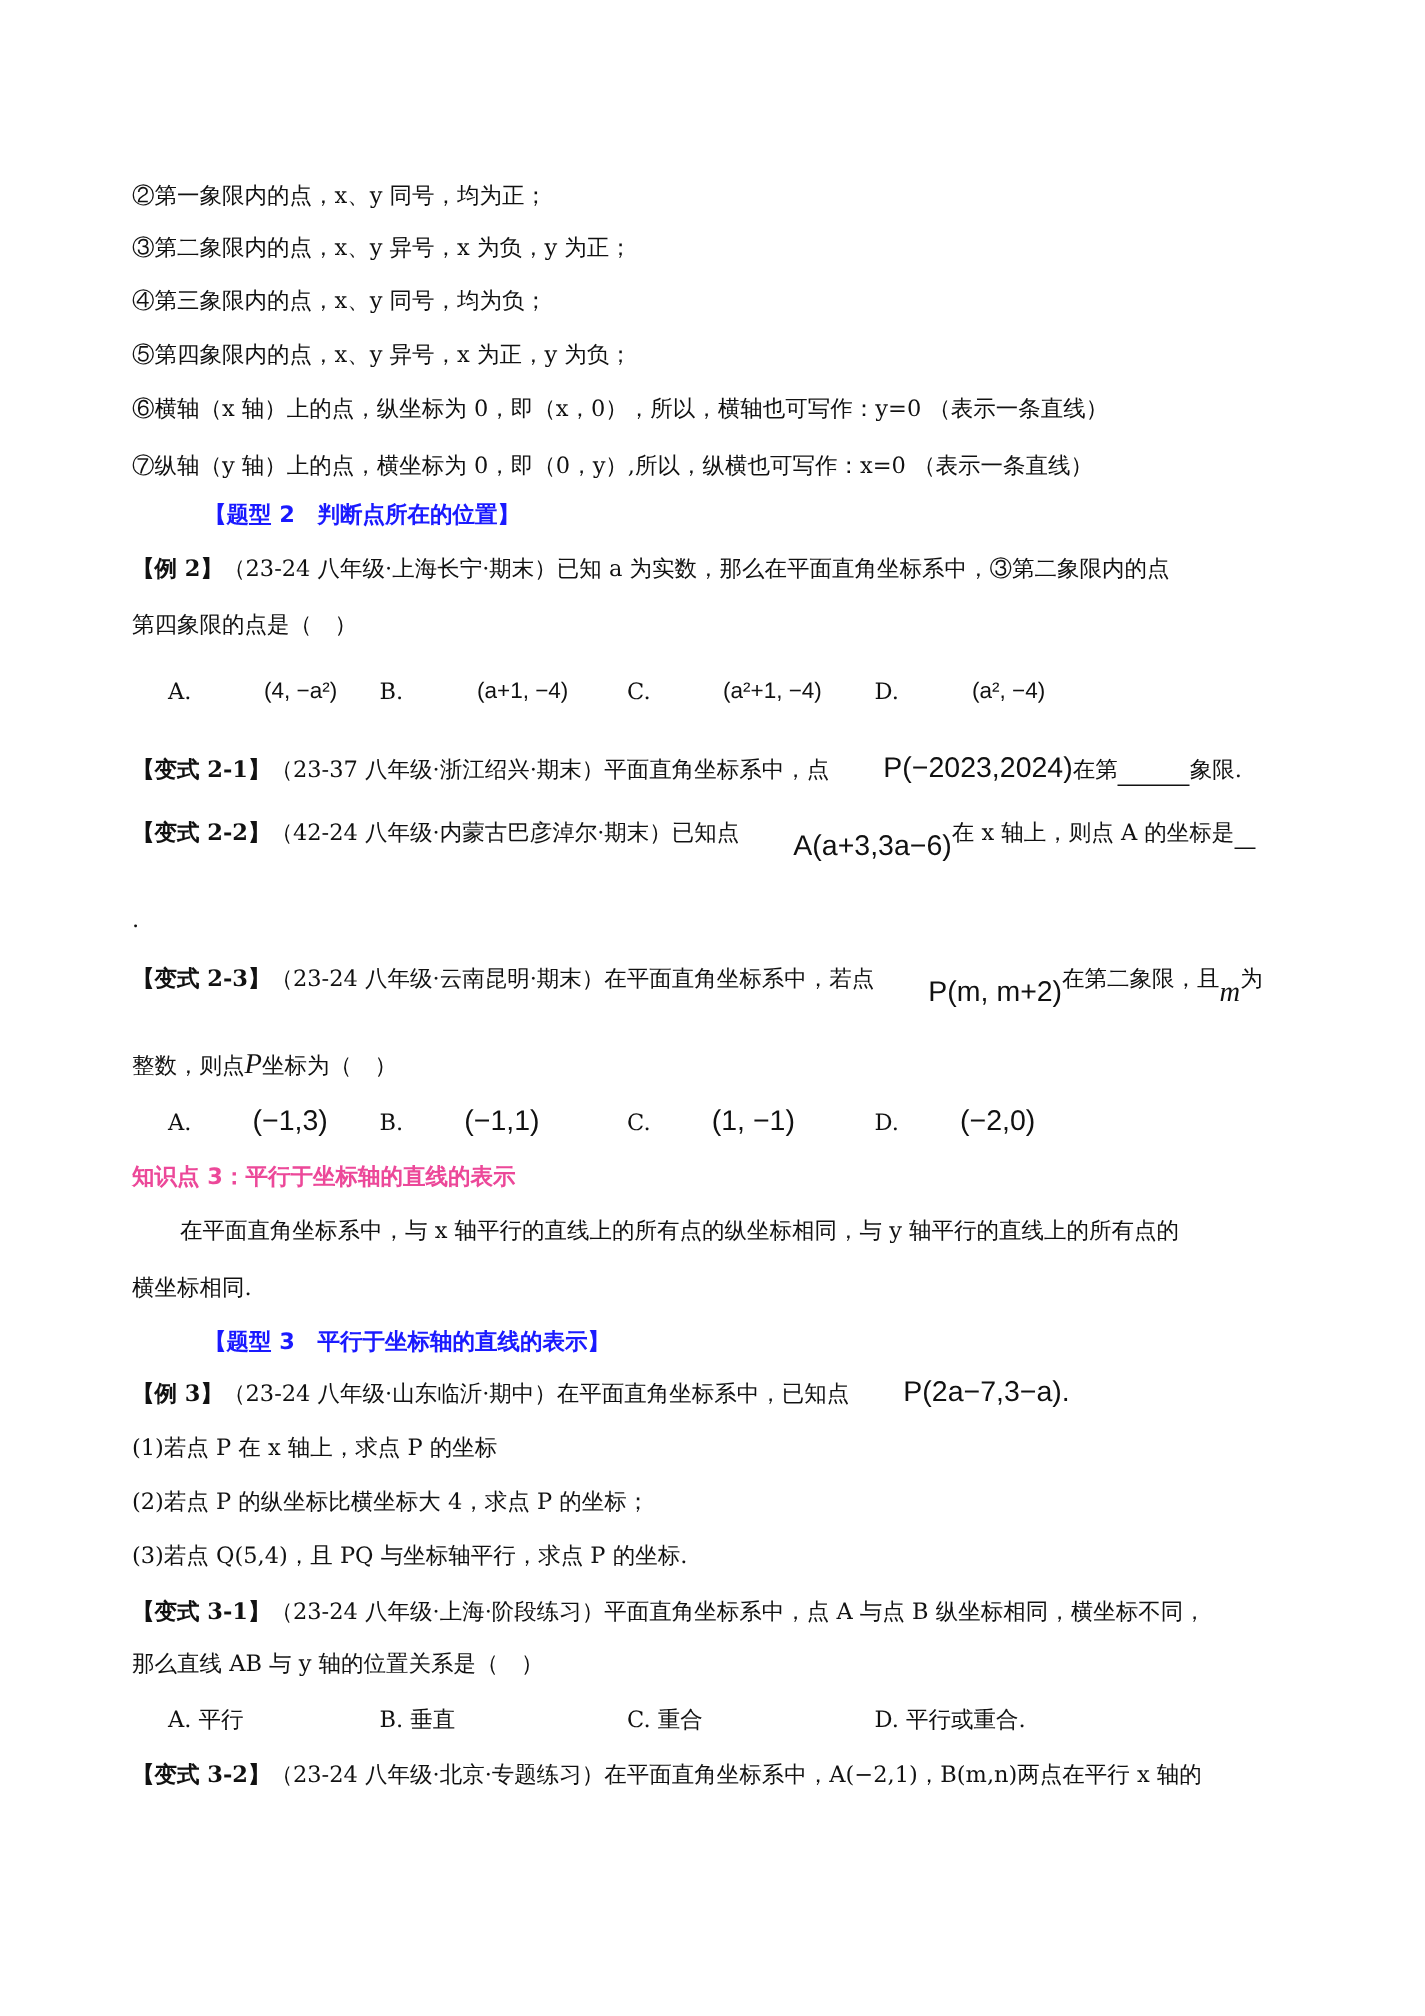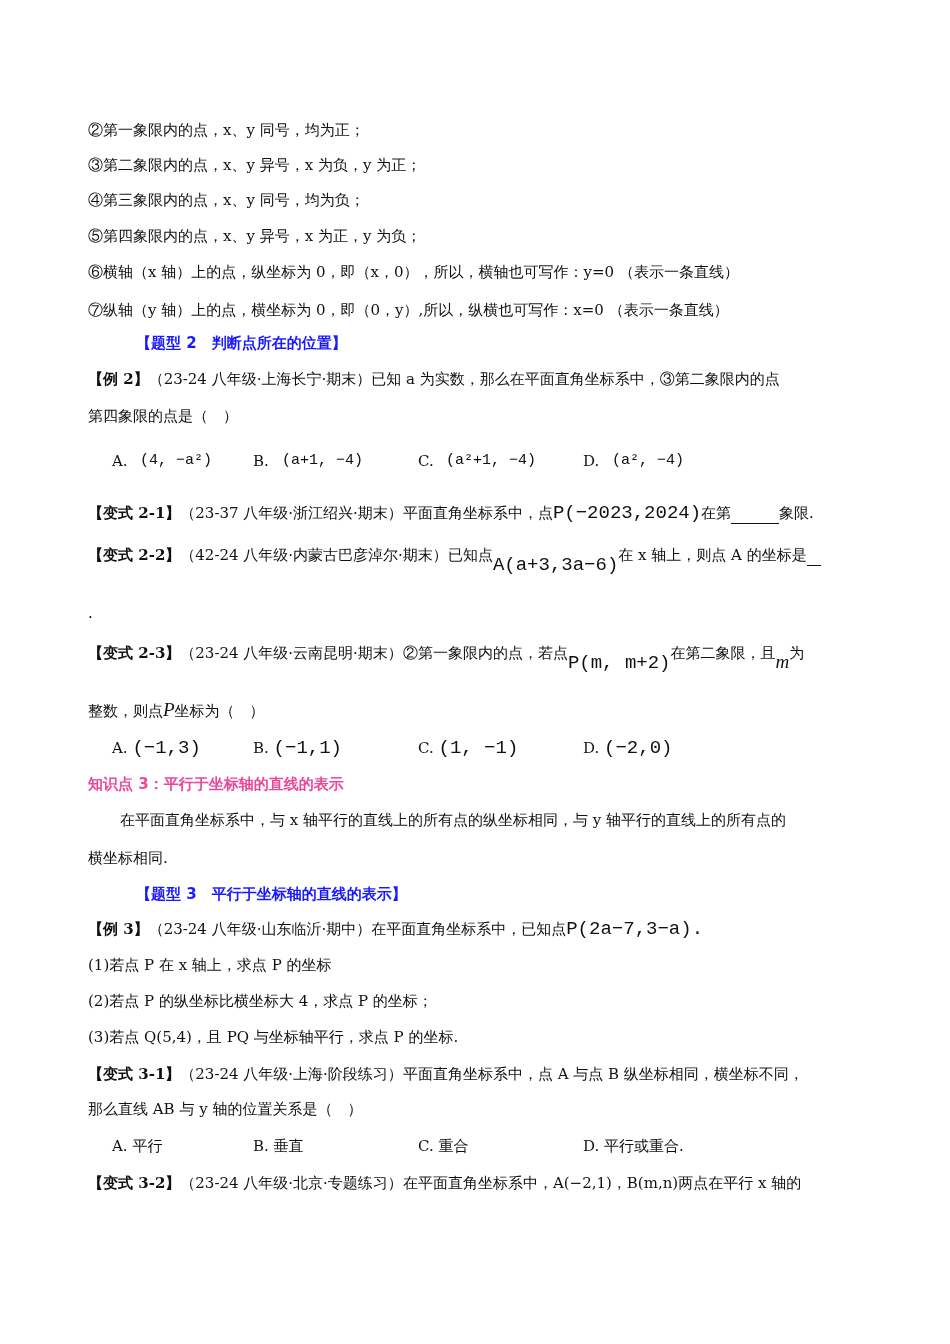--- a/index.html
+++ b/index.html
@@ -3,21 +3,21 @@
 <meta charset="utf-8">
 <style>
   html, body { margin:0; padding:0; background:#ffffff; }
   body { width:950px; height:1344px; position:relative; overflow:hidden;
          font-family: "DejaVu Serif", "Liberation Serif", serif; color:#111; }
   .line { position:absolute; left:88px; font-size:15px; line-height:20px; white-space:nowrap; }
   .blue-head { color:#1a1aff; font-weight:bold; font-family:"DejaVu Sans","Liberation Sans",sans-serif; font-size:15px;margin-left:48px; }
   .kp-head { color:#ec4899; font-weight:bold; font-family:"DejaVu Sans","Liberation Sans",sans-serif; font-size:15px; }
   .tag { font-weight:bold; }
   .math { font-family:"Liberation Serif","DejaVu Serif",serif; font-style:italic; font-size:19px; }
-  .mathn { font-family:Liberation Mono, monospace; font-size:19px; }
+  .mathn { font-family:Liberation Sans, sans-serif; font-size:19px;margin-left:36px; }
   .opt { position:absolute; font-size:15px; white-space:nowrap; }
   .blank { display:inline-block; border-bottom:1.5px solid #111; }
 </style>
 </head>
 <body>
 
 <div class="line" style="top:120px">②第一象限内的点，x、y 同号，均为正；</div>
 <div class="line" style="top:155px">③第二象限内的点，x、y 异号，x 为负，y 为正；</div>
 <div class="line" style="top:190px">④第三象限内的点，x、y 同号，均为负；</div>
 <div class="line" style="top:226px">⑤第四象限内的点，x、y 异号，x 为正，y 为负；</div>
@@ -43,21 +43,21 @@
 <div class="line" style="top:503px">
   <span class="tag">【变式 2-1】</span><span>（23-37 八年级·浙江绍兴·期末）</span><span>平面直角坐标系中，点</span><span class="mathn">P(−2023,2024)</span><span>在第</span><span class="blank" style="width:48px">&nbsp;</span><span>象限.</span>
 </div>
 
 <div class="line" style="top:545px">
   <span class="tag">【变式 2-2】</span><span>（42-24 八年级·内蒙古巴彦淖尔·期末）</span><span>已知点</span><span class="mathn" style="position:relative;top:10px">A(a+3,3a−6)</span><span>在 x 轴上，则点 A 的坐标是</span><span class="blank" style="width:14px">&nbsp;</span>
 </div>
 <div class="line" style="top:603px">.</div>
 
 <div class="line" style="top:642px">
-  <span class="tag">【变式 2-3】</span><span>（23-24 八年级·云南昆明·期末）</span><span>②第一象限内的点，若点</span><span class="mathn" style="position:relative;top:10px">P(m, m+2)</span><span>在第二象限，且</span><span class="math" style="position:relative;top:10px">m</span><span>为</span>
+  <span class="tag">【变式 2-3】</span><span>（23-24 八年级·云南昆明·期末）</span><span>在平面直角坐标系中，若点</span><span class="mathn" style="position:relative;top:10px">P(m, m+2)</span><span>在第二象限，且</span><span class="math" style="position:relative;top:10px">m</span><span>为</span>
 </div>
 <div class="line" style="top:700px">
   <span>整数，则点</span><span class="math">P</span><span>坐标为（　）</span>
 </div>
 
 <div class="opt" style="left:112px;top:737px"><span>A.</span> <span class="mathn">(−1,3)</span></div>
 <div class="opt" style="left:253px;top:737px"><span>B.</span> <span class="mathn">(−1,1)</span></div>
 <div class="opt" style="left:418px;top:737px"><span>C.</span> <span class="mathn">(1, −1)</span></div>
 <div class="opt" style="left:583px;top:737px"><span>D.</span> <span class="mathn">(−2,0)</span></div>
 

